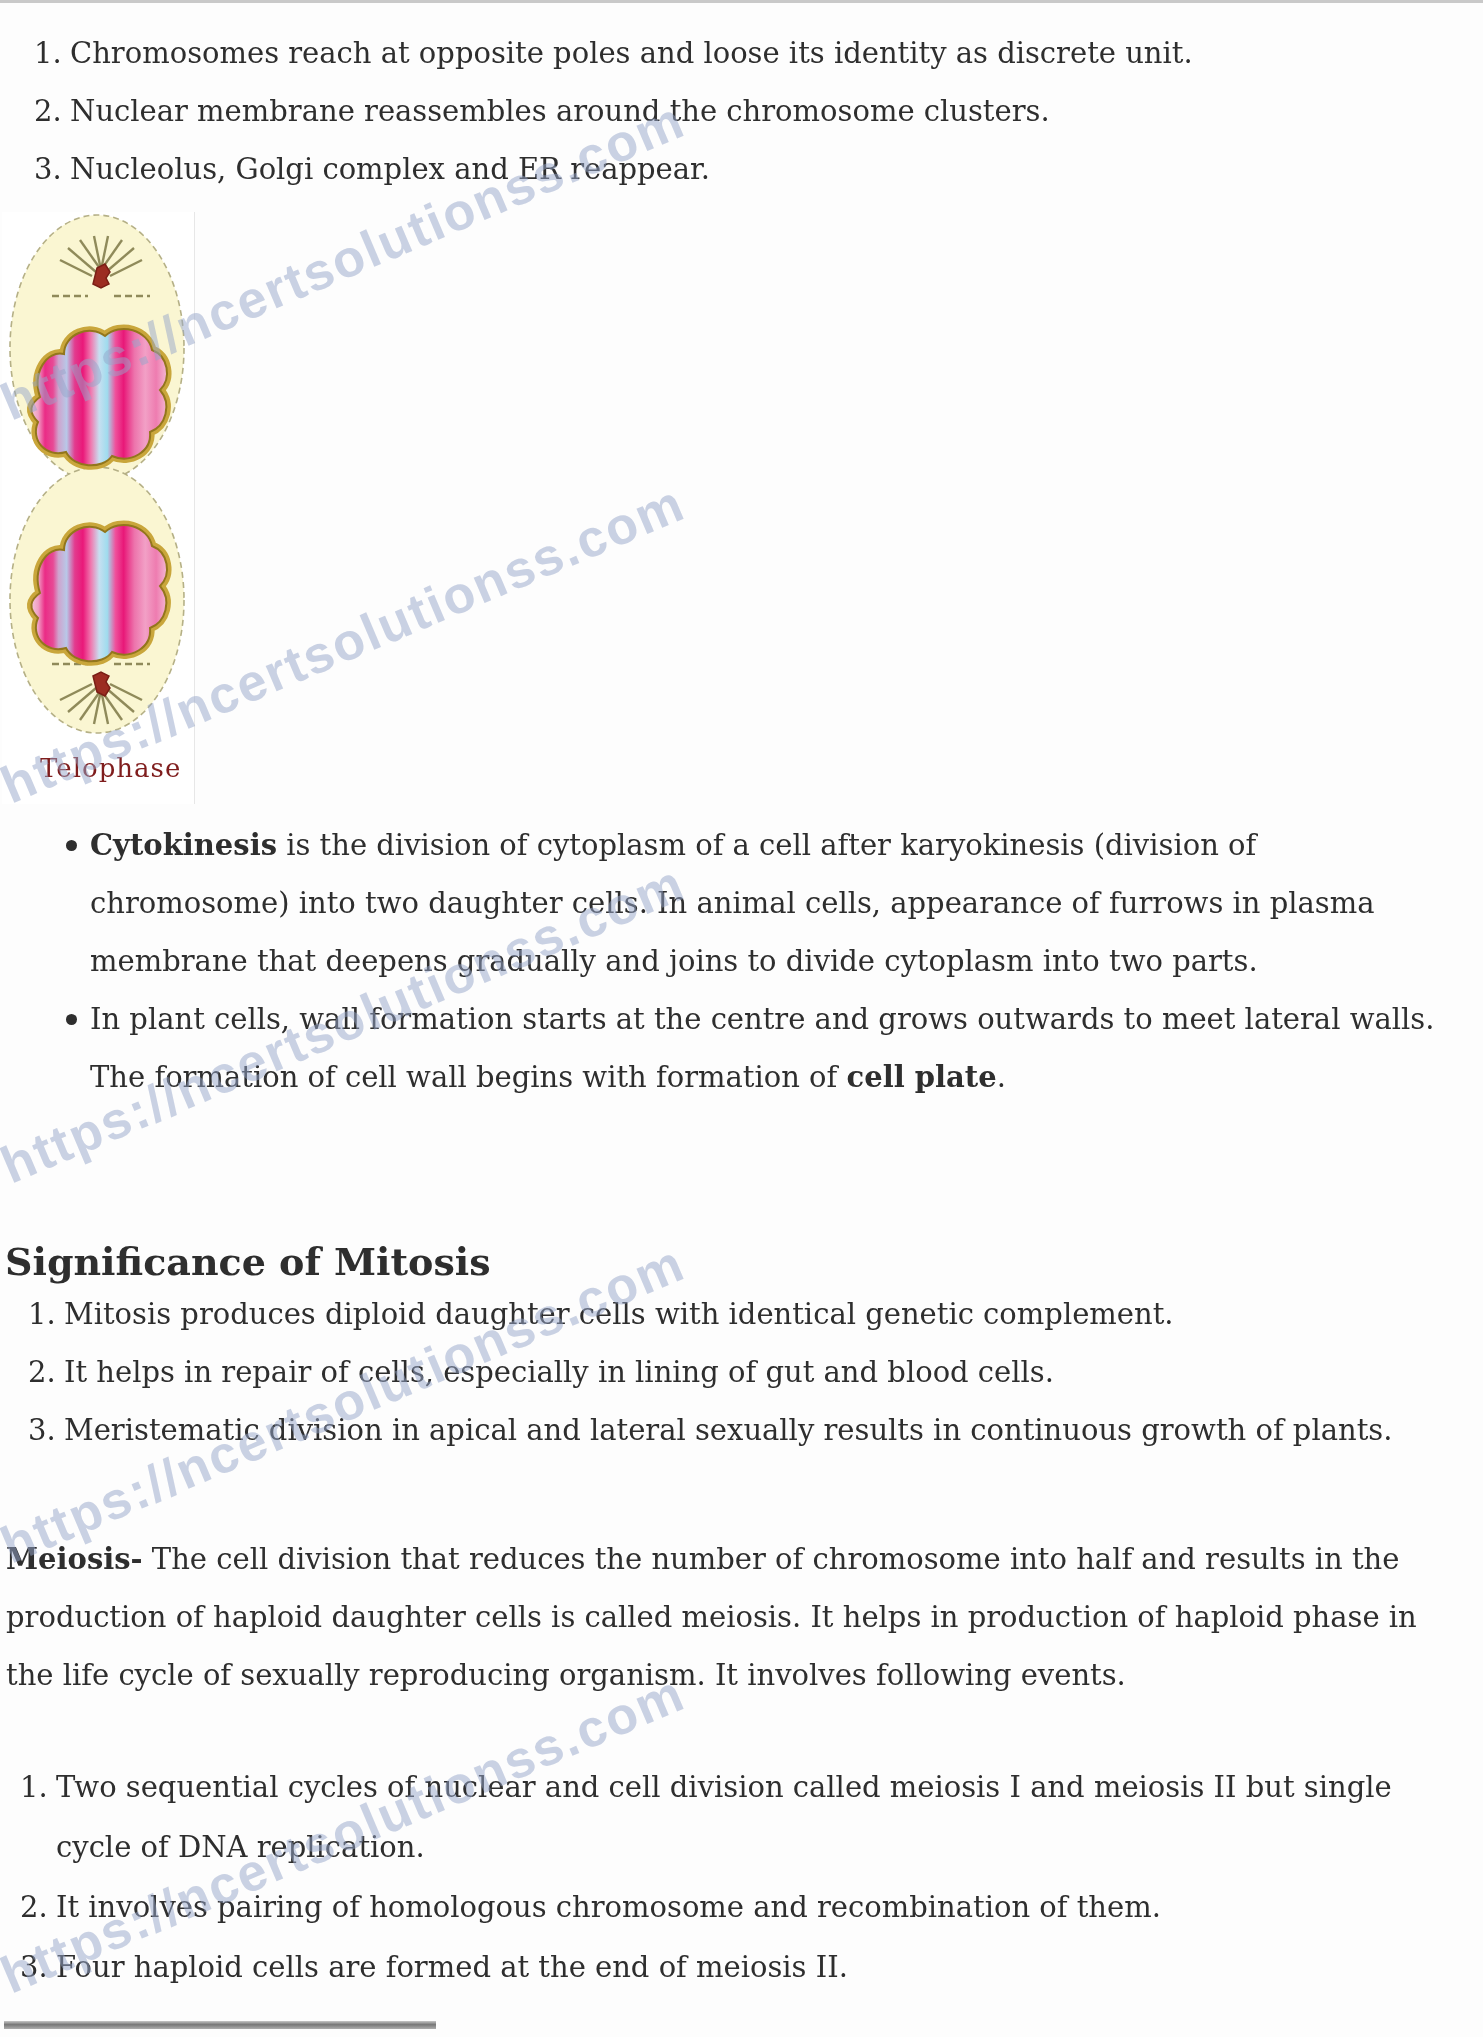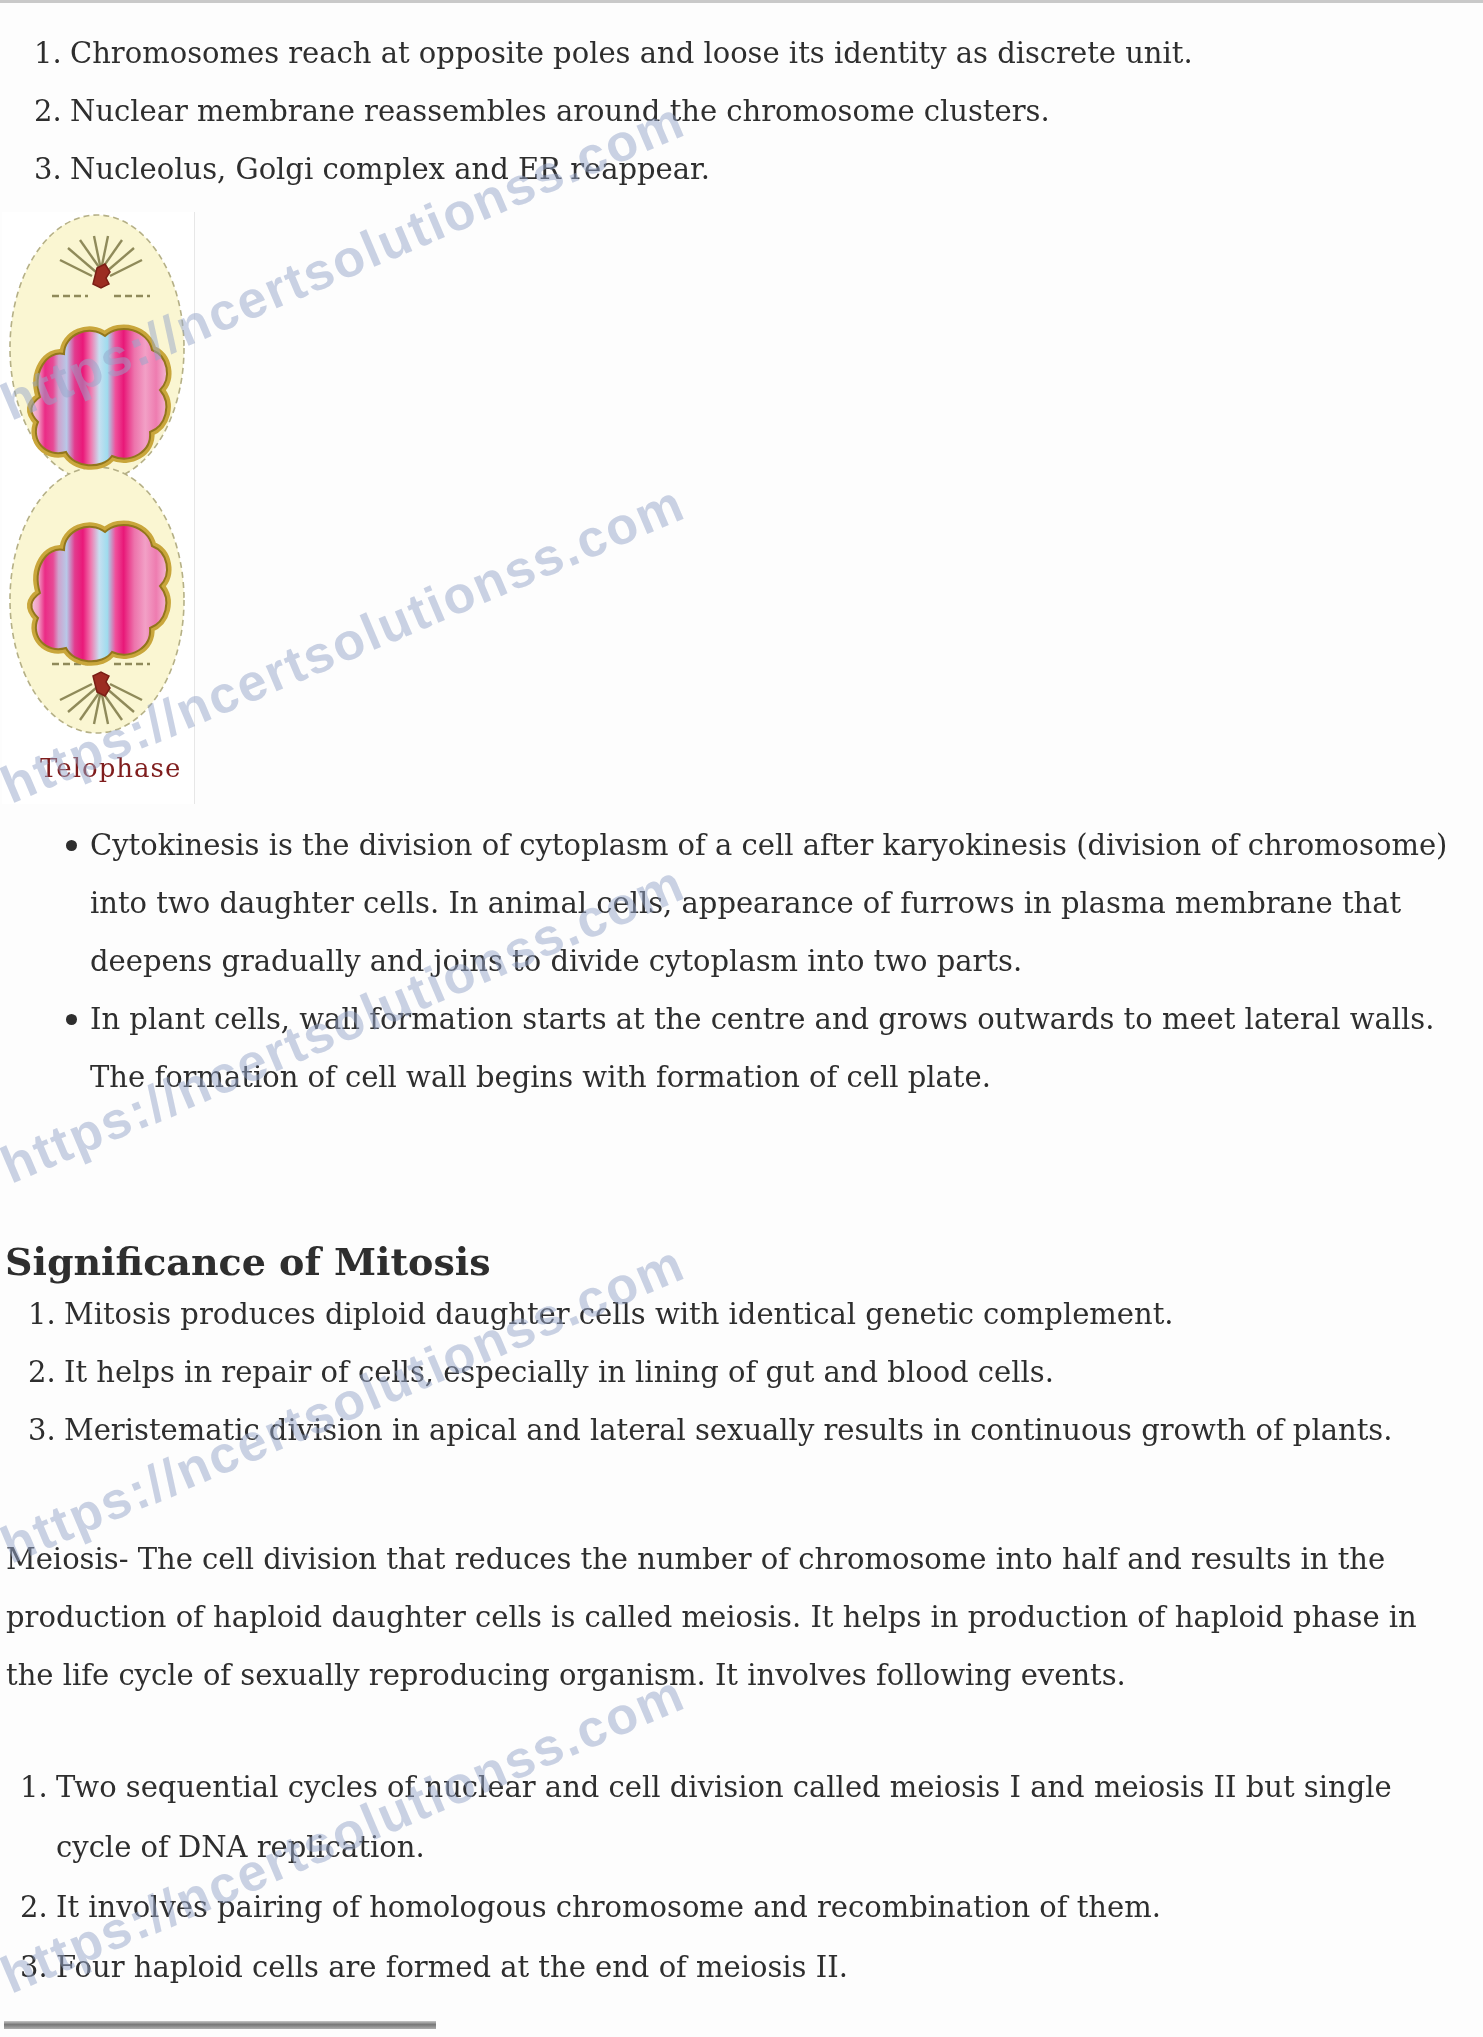--- a/index.html
+++ b/index.html
@@ -27,21 +27,21 @@
   }
 
   ul.bullets { list-style:none; margin:0; padding:0; }
   ul.bullets li { position:relative; padding-left:90px; }
   ul.bullets li::before {
     content:"";
     position:absolute; left:66px; top:24px;
     width:11px; height:11px; border-radius:50%;
     background:#2e2e2e;
   }
-  ul.bullets b, p.para b, ol.numlist b { font-weight:normal; }
+  ul.bullets b, p.para b, ol.numlist b { font-weight:bold; }
 
   #list-telophase { top:24px;  left:0;   width:1445px;margin-left:22px; }
   #bullet-block   { top:816px; left:0;   width:1455px; }
   #sig-heading {
     position:absolute; top:1210px; left:5px;
     font-size:38px; font-weight:bold; line-height:40px;
   }
   #list-significance { top:1285px; left:16px; width:1445px; }
   #meiosis-para   { top:1530px; left:6px; width:1462px; margin:0; }
   #list-meiosis   { top:1757px; left:0;  width:1445px; line-height:60px;margin-left:8px; }

